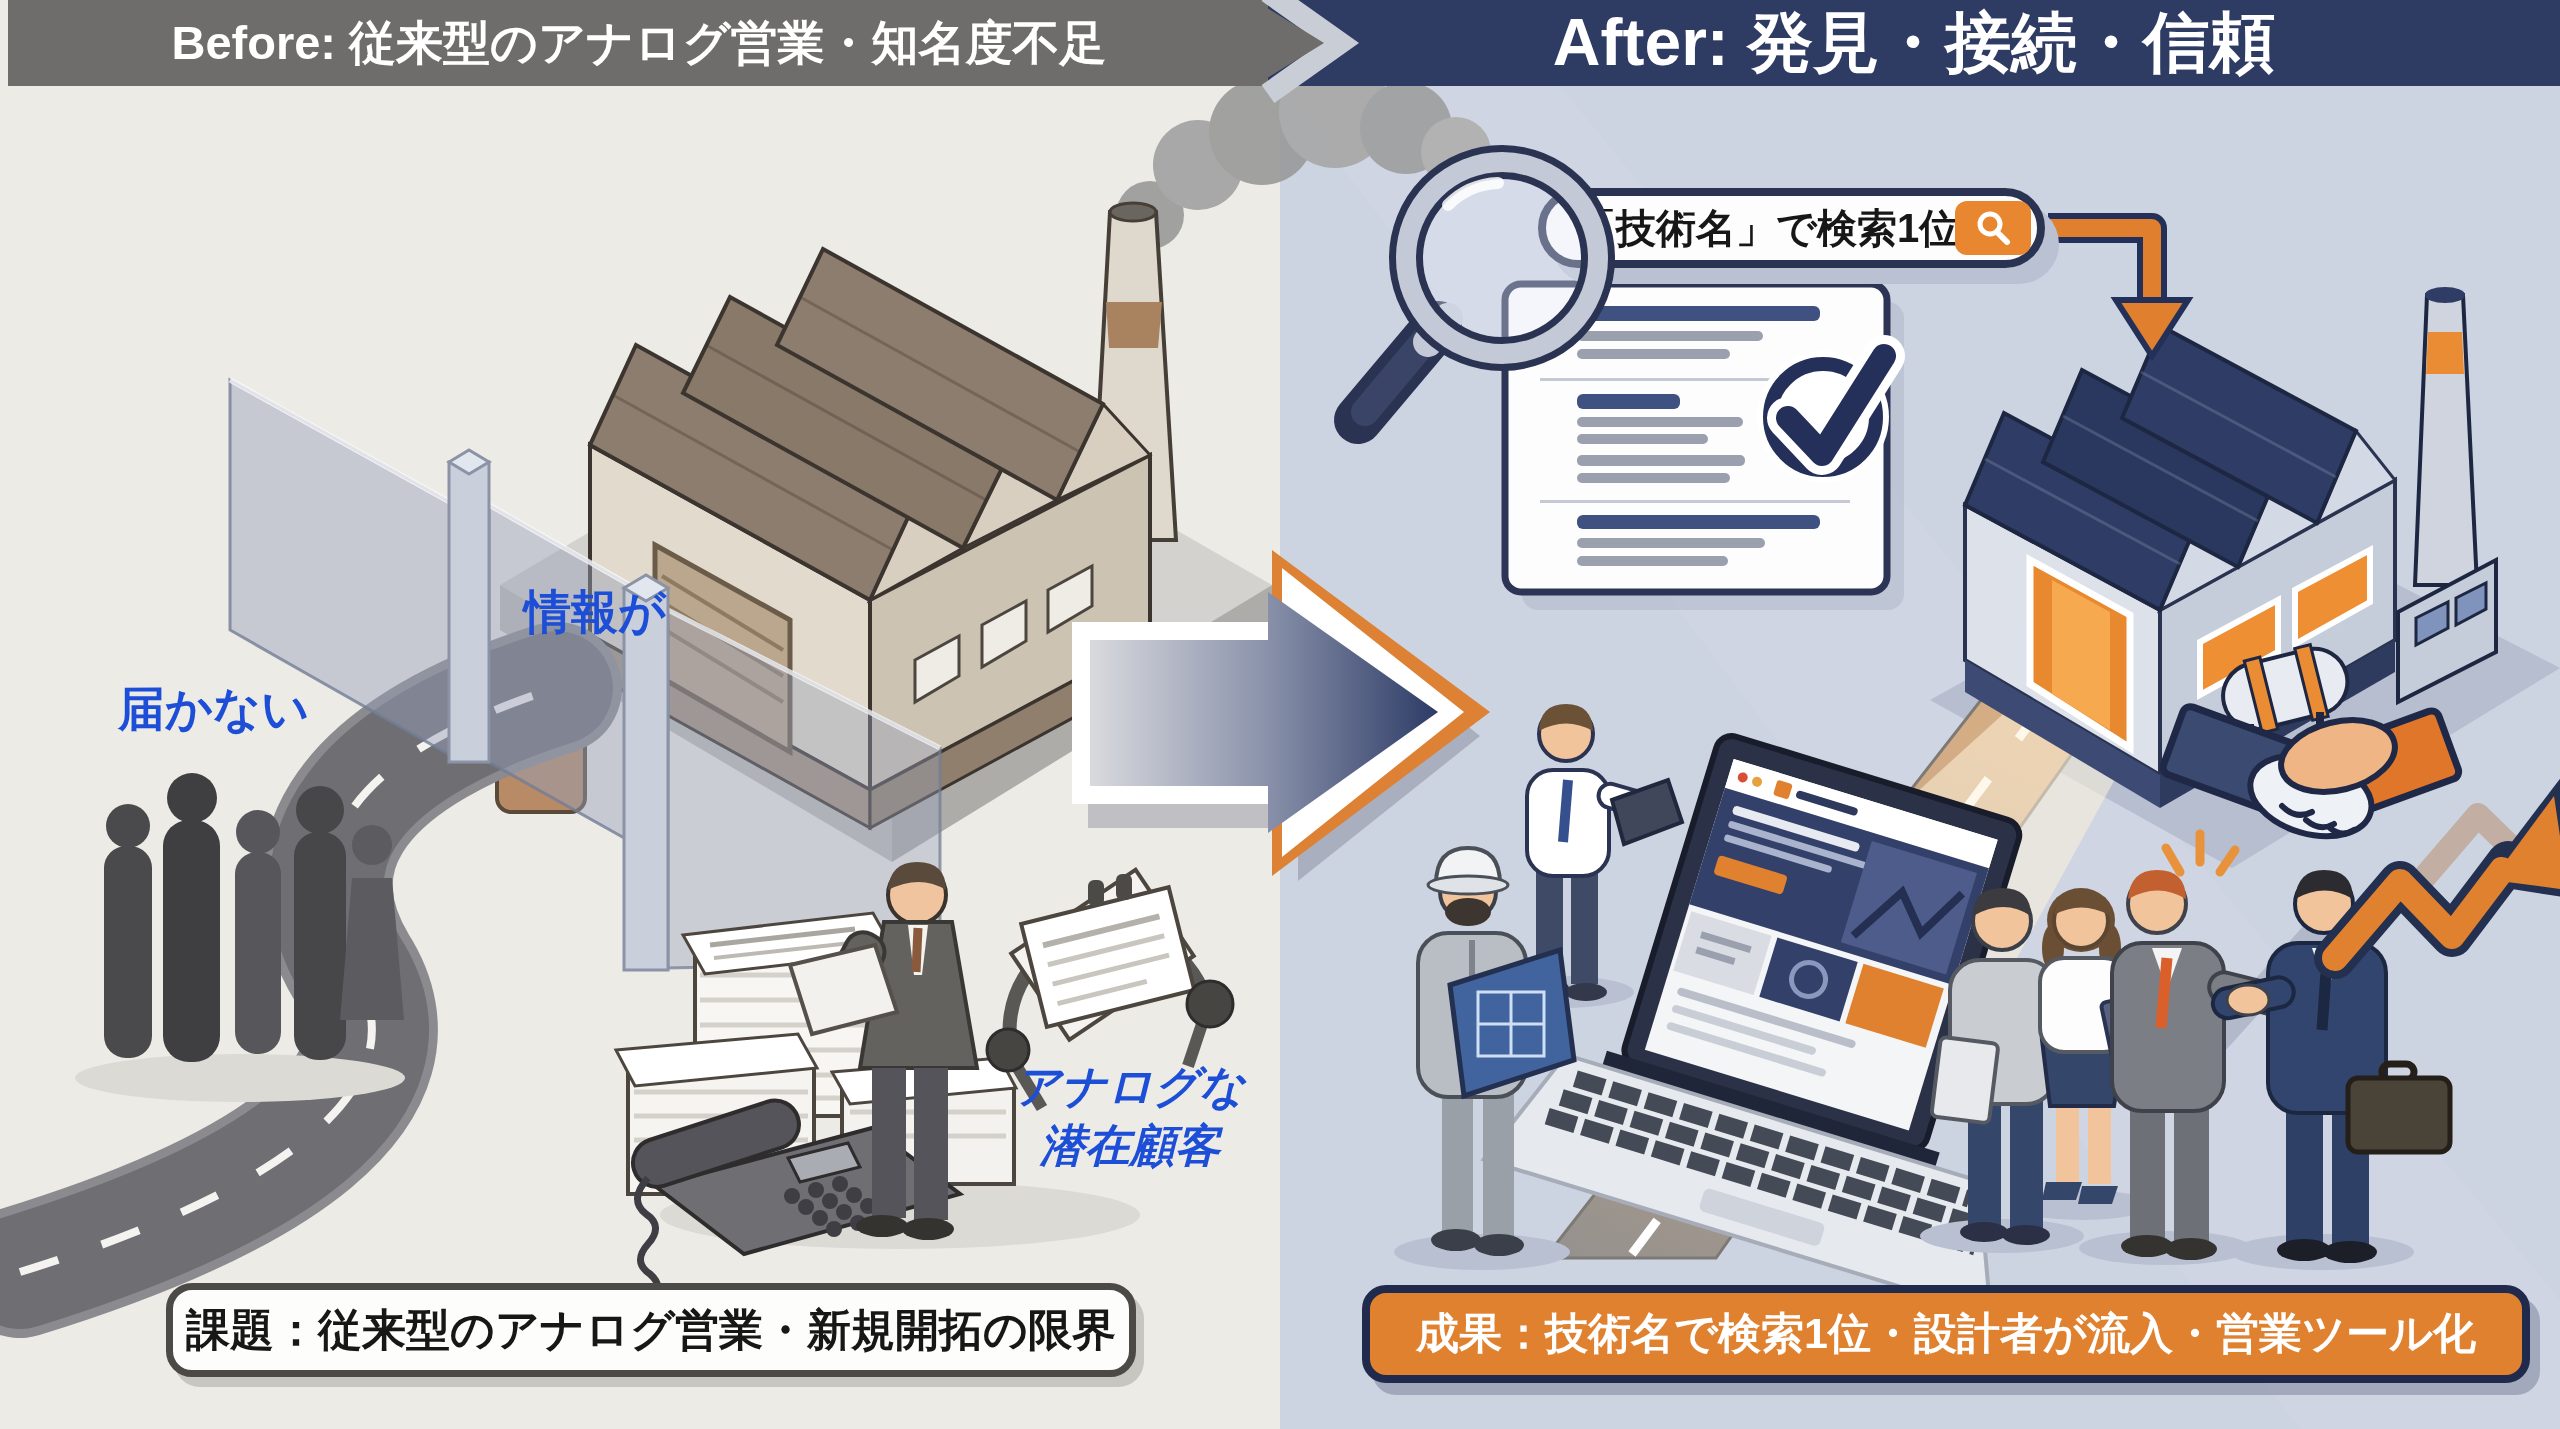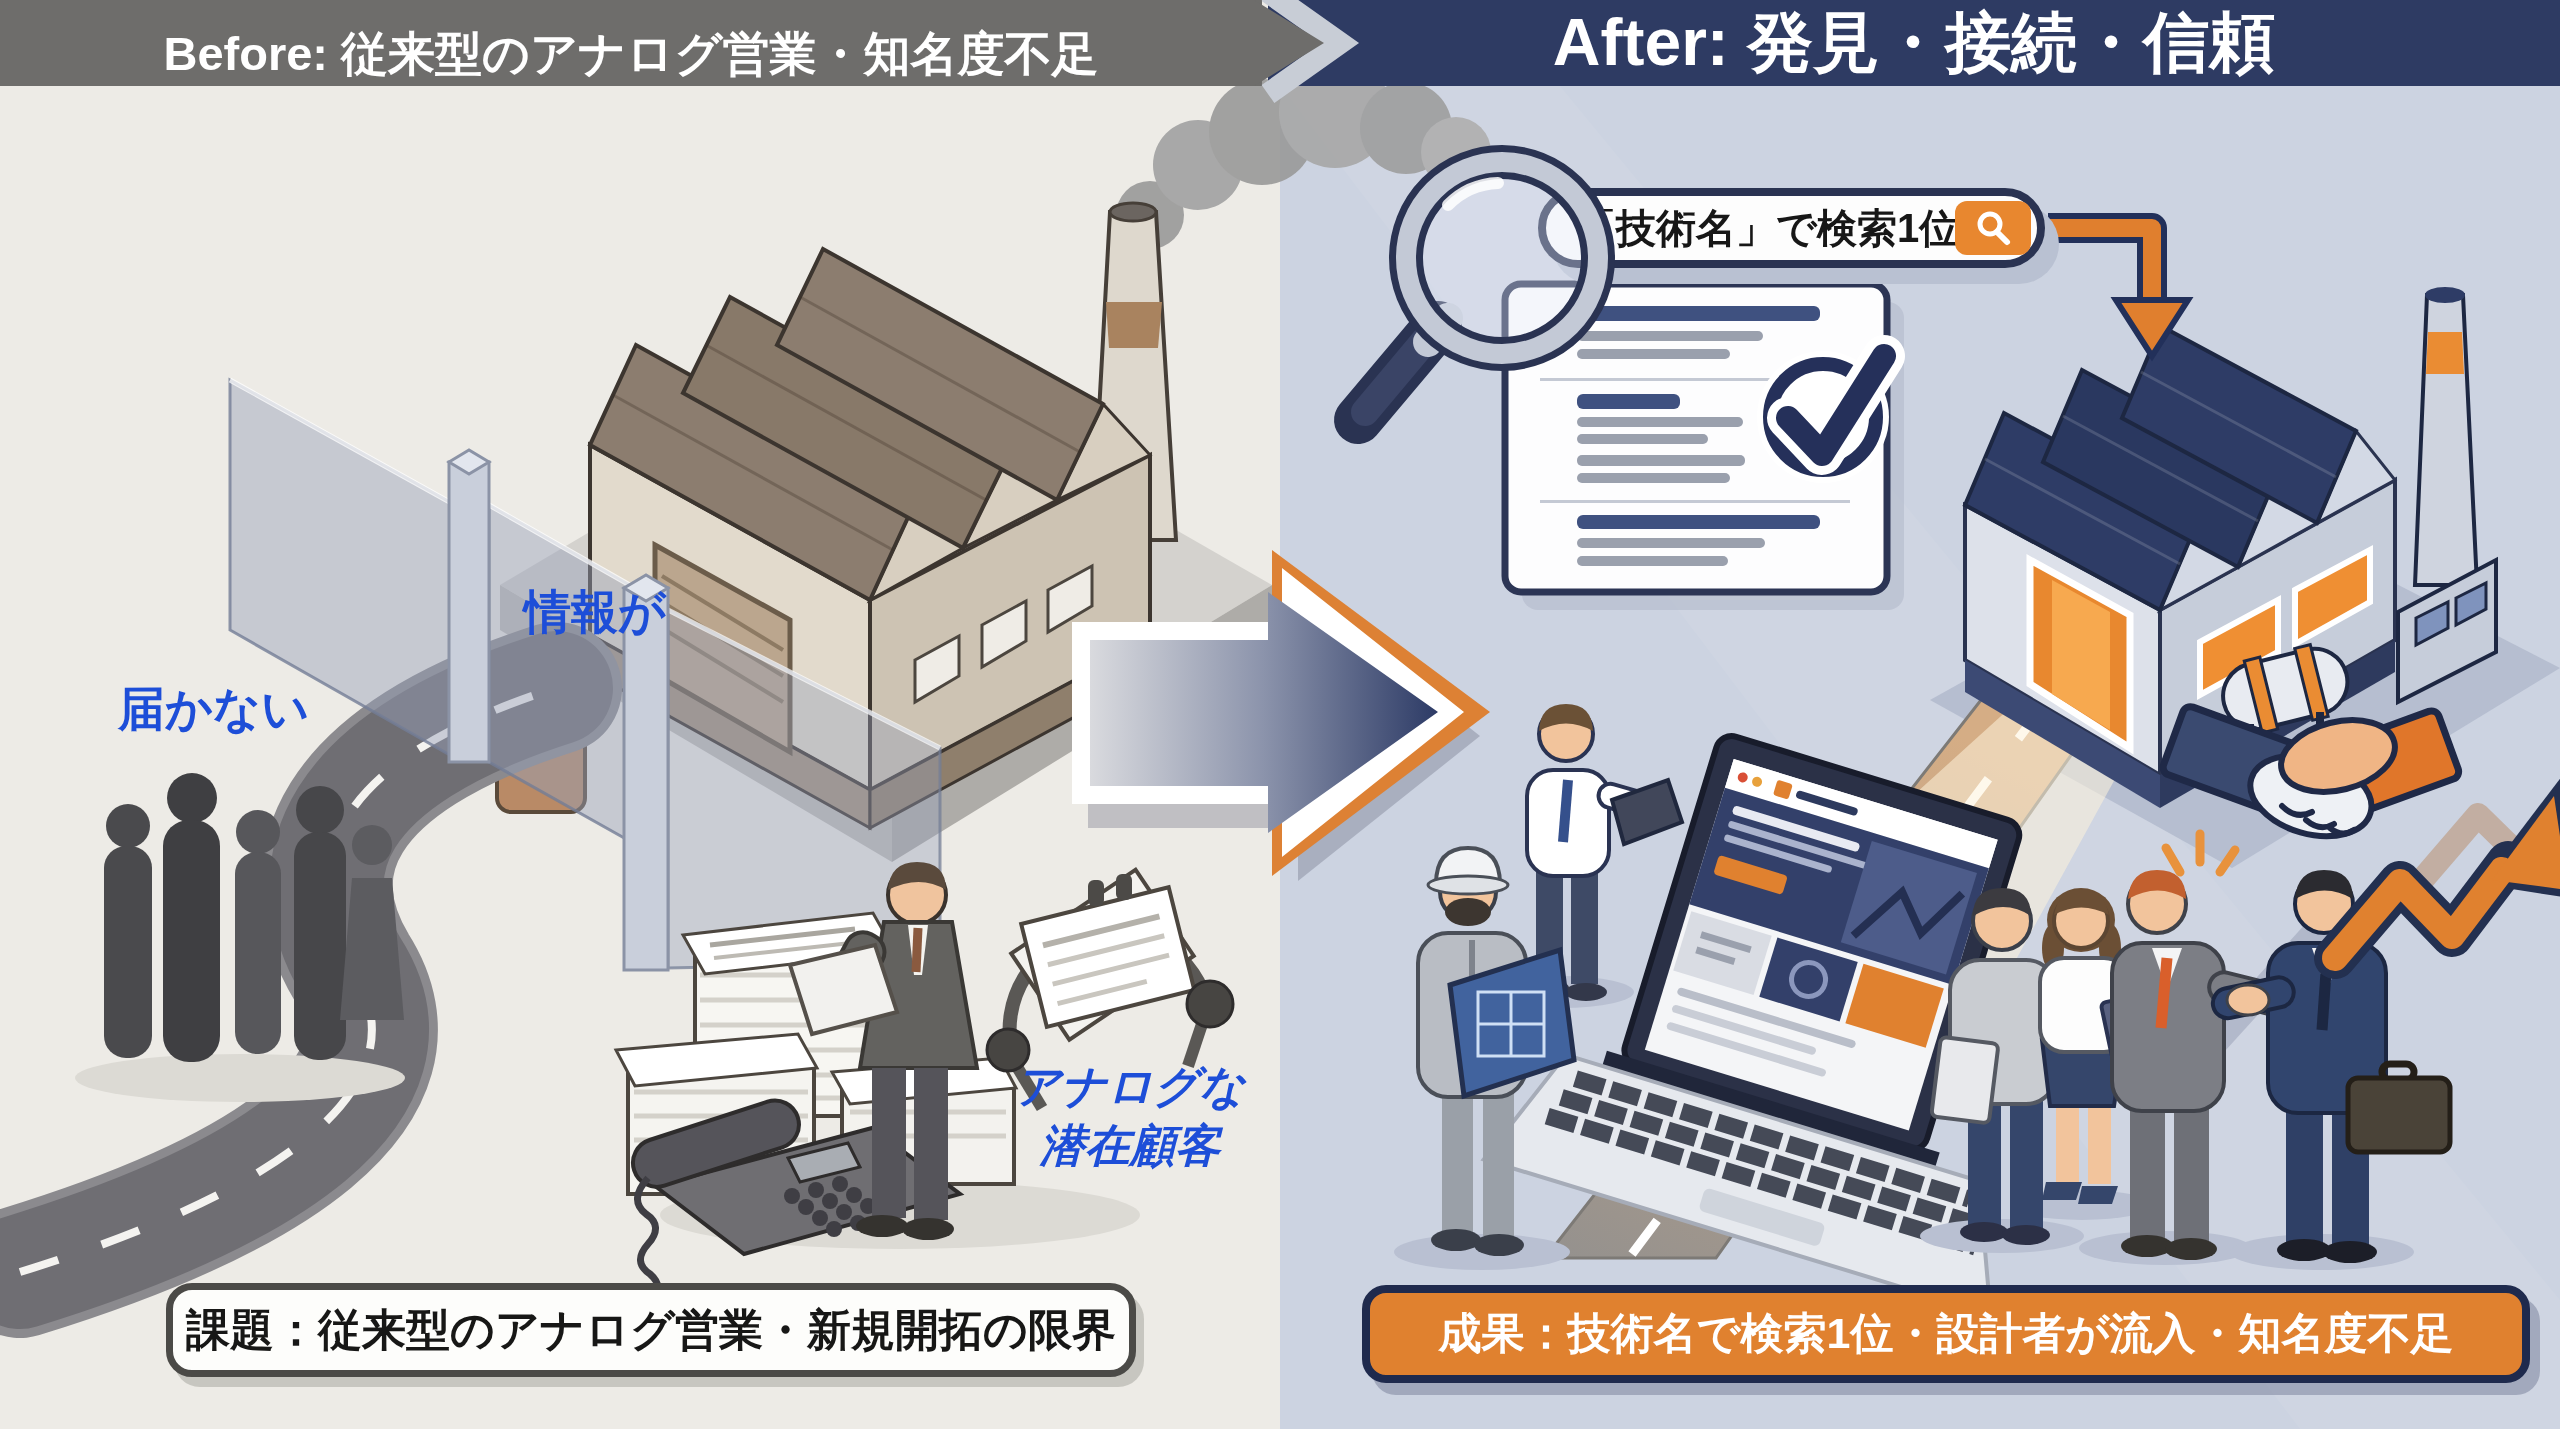--- a/index.html
+++ b/index.html
@@ -6,21 +6,21 @@
   .stage{position:relative;width:2560px;height:1429px;overflow:hidden;
          font-family:"Liberation Sans","DejaVu Sans",sans-serif;}
   .panel{position:absolute;top:0;height:1429px;}
   .panel.before{left:0;width:1280px;background:#edebe6;}
   .panel.after{left:1280px;width:1280px;background:#ccd3e1;}
   svg.layer{position:absolute;left:0;top:0;width:2560px;height:1429px;}
   .z1{z-index:1}.z3{z-index:3}
   .overlay{position:absolute;left:0;top:0;width:2560px;height:1429px;z-index:2;pointer-events:none;}
   .hdr{position:absolute;top:0;height:86px;display:flex;align-items:center;justify-content:center;
        color:#ffffff;font-weight:bold;white-space:nowrap;}
-  .hdr.before{left:0;width:1262px;background:#6e6d6b;font-size:47px;align-items:flex-end;}
+  .hdr.before{left:8px;width:1262px;background:#6e6d6b;font-size:47px;}
   .hdr.after{left:1268px;width:1292px;background:#2e3b63;font-size:66px;}
   .lbl{position:absolute;color:#1d4ed8;font-weight:bold;line-height:1.3;}
   .lbl.potential{left:118px;top:678px;font-size:47px;}
   .lbl.info{left:430px;top:578px;width:330px;font-size:47px;text-align:center;line-height:1.45;}
   .lbl.analog{left:980px;top:1058px;width:300px;font-size:45px;text-align:center;line-height:1.3;font-style:italic;}
   .banner{position:absolute;display:flex;align-items:center;justify-content:center;
           font-weight:bold;white-space:nowrap;}
   .banner.before{left:166px;top:1283px;width:956px;height:80px;background:#fdfdfb;
           border:7px solid #4b4a47;border-radius:26px;color:#171716;font-size:44px;
           box-shadow:8px 10px 0 rgba(130,128,120,.35);}
@@ -499,21 +499,21 @@
     <div class="lbl analog">
       <div>アナログな</div>
       <div>潜在顧客</div>
     </div>
 
     <div class="banner before">
       <span>課題：従来型のアナログ営業・新規開拓の限界</span>
     </div>
 
     <div class="banner after">
-      <span>成果：技術名で検索1位・設計者が流入・知名度不足</span>
+      <span>成果：技術名で検索1位・設計者が流入・営業ツール化</span>
     </div>
 
     <div class="searchbar">
       <span class="q">「技術名」で検索1位</span>
       <span class="btn">
         <svg width="40" height="40" viewBox="0 0 40 40">
           <circle cx="17" cy="16" r="10" fill="none" stroke="#ffffff" stroke-width="5"></circle>
           <line x1="24" y1="24" x2="34" y2="34" stroke="#ffffff" stroke-width="6" stroke-linecap="round"></line>
         </svg>
       </span>

